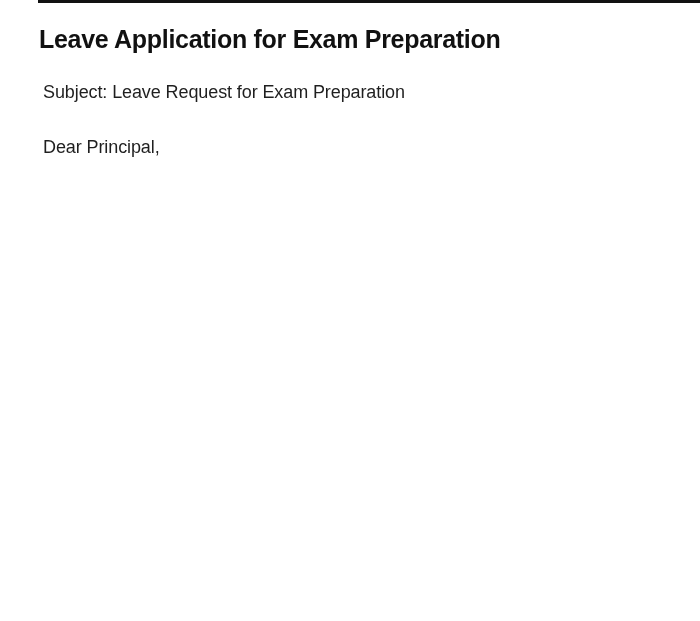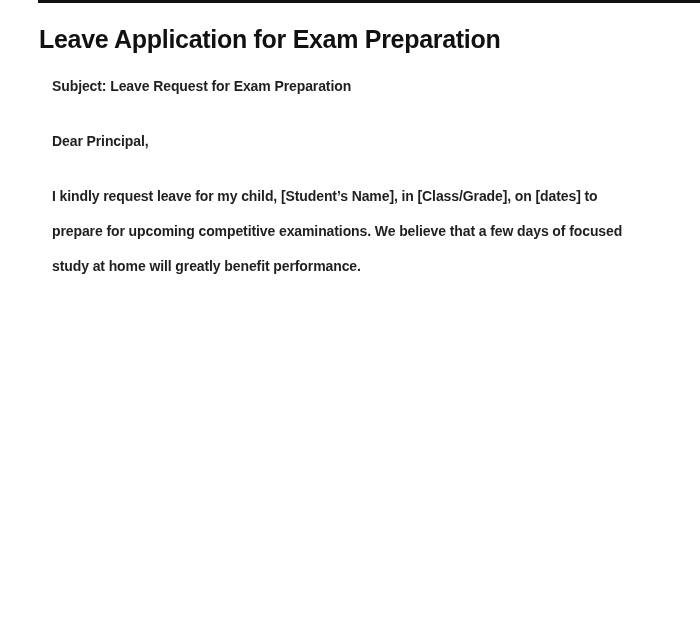--- a/index.html
+++ b/index.html
@@ -23,41 +23,40 @@
     height: 3px;
     background: #111111;
   }
   .letter {
     position: absolute;
     top: 0;
     left: 39px;
     width: 592px;
   }
   .letter h1 {
-    margin: 24px 0 15px 0;
+    margin: 24px 0 21px 0;
     font-size: 25px;
     line-height: 30px;
     font-weight: 700;
     font-stretch: condensed;
     letter-spacing: -0.3px;
     color: #111111;
   }
   .letter p {
-    margin: 0 0 20px 13px;
-    font-size: 14px;
+    margin: 0 0 20px 4px;
+    font-size: 18px;
     line-height: 35px;
-    font-weight: 700;
+    font-weight: 400;
     font-stretch: condensed;
     letter-spacing: -0.1px;
     color: #1f1f1f;
   }
 </style>
 </head>
 <body>
 
 <div class="top-divider"></div>
 
 <article class="letter">
   <h1>Leave Application for Exam Preparation</h1>
   <p>Subject: Leave Request for Exam Preparation</p>
   <p>Dear Principal,</p>
-  <p>I kindly request leave for my child, [Student’s Name], in [Class/Grade], on [dates] to prepare for upcoming competitive examinations. We believe that a few days of focused study at home will greatly benefit performance.</p>
 </article>
 
 </body></html>

